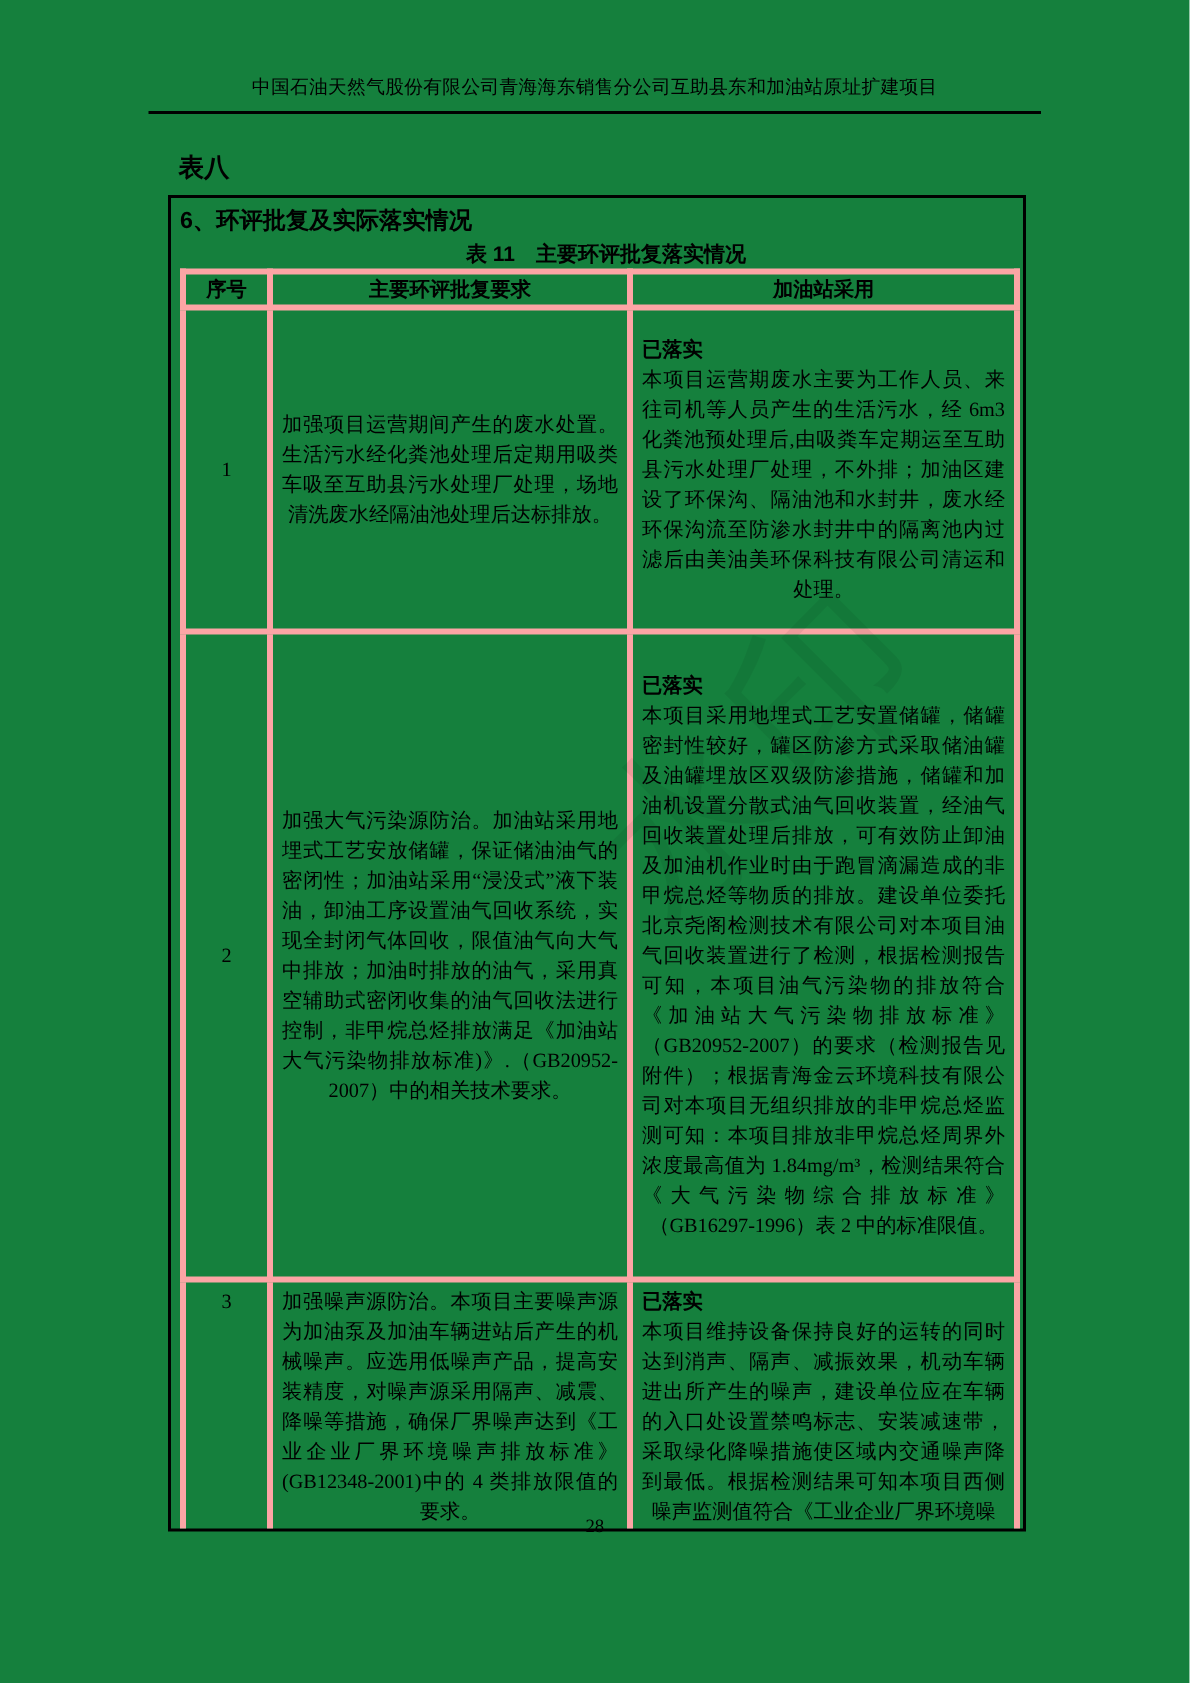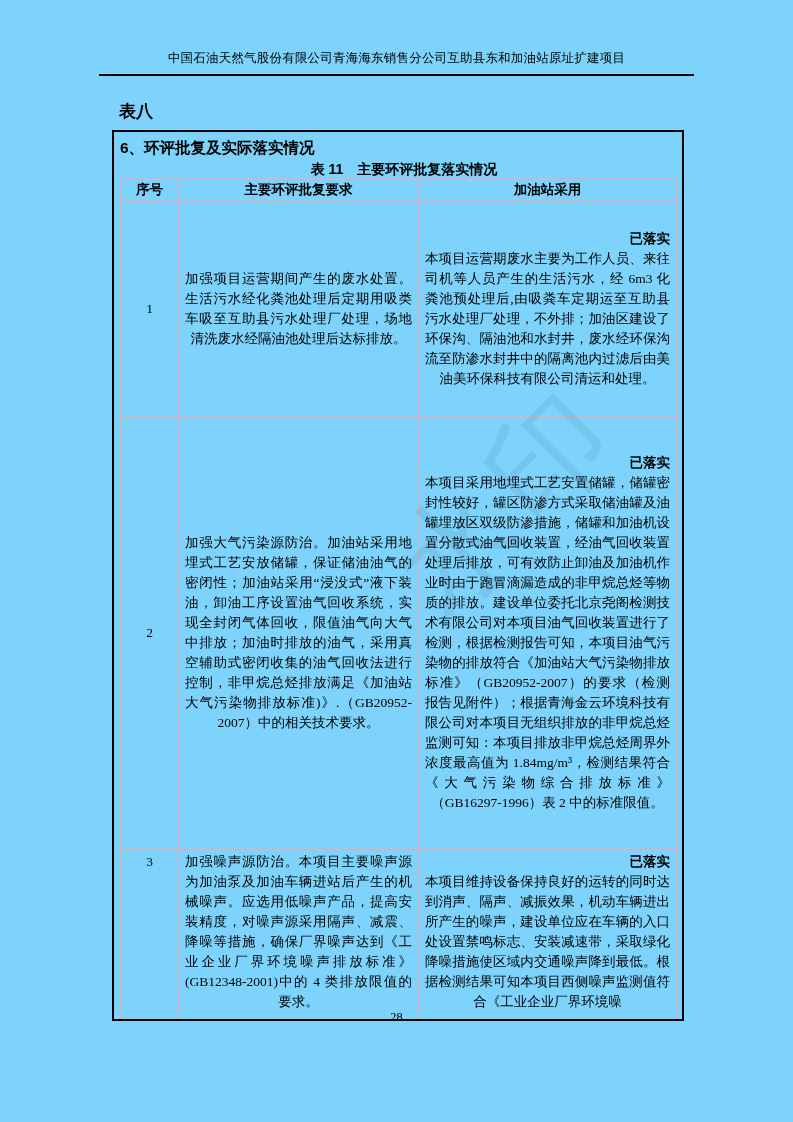--- a/index.html
+++ b/index.html
@@ -4,21 +4,21 @@
 <style>
   html, body {
     margin: 0;
     padding: 0;
     background: #ffffff;
   }
   .page {
     position: relative;
     width: 793px;
     height: 1122px;
-    background: #7dd3fc;
+    background: #15803d;
     overflow: hidden;
     font-family: "Liberation Serif", "DejaVu Serif", serif;
     color: #000;
   }
   
   .page-header {
     position: absolute;
     top: 50px;
     left: 0;
     width: 100%;
@@ -71,21 +71,21 @@
     margin-left: 12px;
   }
   
   table.grid {
     border-collapse: collapse;
     table-layout: fixed;
     margin-left: 6px;
     width: 556px;
   }
   table.grid th, table.grid td {
-    border: 1px solid #fca5a5;
+    border: 4px solid #fca5a5;
     padding: 2px 6px;
     font-size: 13.5px;
     line-height: 20px;
     vertical-align: middle;
     overflow: hidden;
   }
   table.grid th {
     font-family: "Liberation Sans", "DejaVu Sans", sans-serif;
     font-weight: bold;
     text-align: center;
@@ -99,21 +99,21 @@
     text-align: center;
     font-size: 13px;
   }
   td.req-cell div.req-text {
     text-align: justify;
     text-align-last: center;
   }
   td.st-cell { vertical-align: middle; }
   .status-label {
     font-weight: bold;
-    text-align: right;
+    text-align: left;
     font-family: "Liberation Sans", "DejaVu Sans", sans-serif;
   }
   .status-detail {
     text-align: justify;
     text-align-last: center;
   }
   tr.row-1 { height: 216px; }
   tr.row-2 { height: 432px; }
   tr.row-3 { height: 208px; }
   tr.row-3 td { vertical-align: top; padding-top: 3px; }

